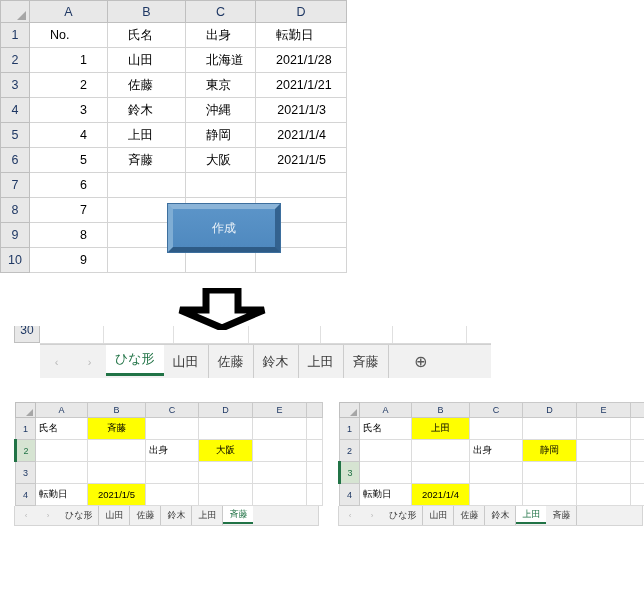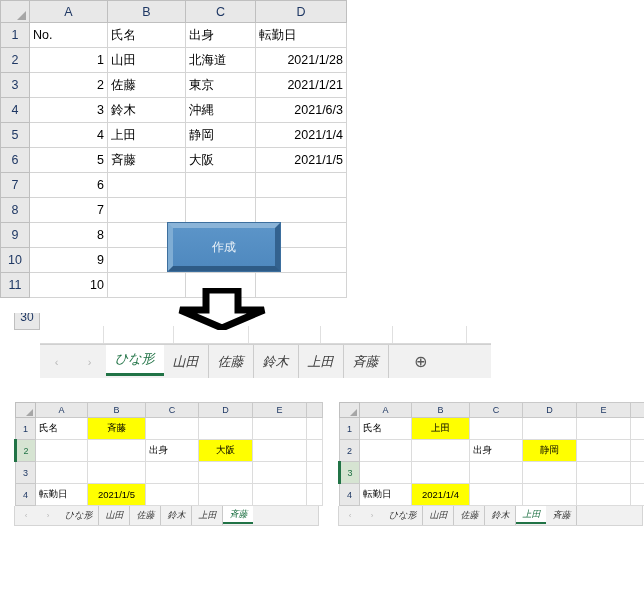--- a/index.html
+++ b/index.html
@@ -33,21 +33,21 @@
     font-weight: normal;
     font-size: 12.5px;
     text-align: center;
     height: 22px;
     padding: 0;
   }
   .main-sheet td.rowhdr { height: 25px; font-size: 12.5px; }
   .main-sheet td.cell {
     border: 1px solid #d4d4d4;
     height: 25px;
-    padding: 0 3px;
+    padding: 0 20px;
     font-size: 12.5px;
     color: #000;
     background: #fff;
     white-space: nowrap;
     overflow: hidden;
   }
   .main-sheet td.cell.num { text-align: right; }
   .corner-box {
     background: #e8e8e8;
     border: 1px solid #bfbfbf;
@@ -58,21 +58,21 @@
   .corner-tri {
     position: absolute; right: 3px; bottom: 2px;
     width: 0; height: 0;
     border-left: 9px solid transparent;
     border-bottom: 9px solid #a6a6a6;
   }
 
   
   .create-btn {
     position: absolute;
-    left: 168px; top: 223px;
+    left: 168px; top: 204px;
     width: 112px; height: 48px;
     background: linear-gradient(#5b94c8, #4f89bf);
     border-top: 5px solid #8bb4d8;
     border-left: 5px solid #7fadd4;
     border-right: 5px solid #33628f;
     border-bottom: 5px solid #2e5b86;
     display: flex; align-items: center; justify-content: center;
     color: #e9f1f8;
     font-size: 12px;
     cursor: pointer;
@@ -92,41 +92,40 @@
   }
   .scrollarrows { display: flex; align-items: center; width: 66px; justify-content: space-around; }
   .scrollarrows span { color: #b9b9b9; font-size: 11px; }
   .tab {
     display: flex; align-items: center; justify-content: center;
     padding: 0 9px;
     font-size: 13px;
     color: #3b3b3b;
     border-right: 1px solid #cccccc;
     cursor: pointer;
-    font-style: italic;
   }
   .tab.active {
     background: #ffffff;
     color: #217346;
     border-right: none;
     border-bottom: 3px solid #217346;
     margin-bottom: 2px;
   }
   .addsheet {
     display: flex; align-items: center; justify-content: center;
     width: 64px; color: #5a5a5a; font-size: 16px; cursor: pointer;
   }
   .stub-row {
     position: absolute; left: 40px; top: 326px; width: 451px; height: 18px;
     border-bottom: 1px solid #d9d9d9;
     display: flex;
   }
   .stub-row .seg { border-right: 1px solid #e0e0e0; height: 100%; }
   .stub-30 {
-    position: absolute; left: 14px; top: 313px;
+    position: absolute; left: 14px; top: 326px;
     width: 26px; height: 17px;
     background: #e8e8e8;
     border: 1px solid #bfbfbf; border-top: none;
     color: #1f3864; font-size: 12px; text-align: center; line-height: 8px;
     overflow: hidden;
   }
 
   
   .panel { position: absolute; background: #fff; }
   .panel table.grid { width: 100%; }
@@ -235,21 +234,21 @@
             <td class="cell num">2</td>
             <td class="cell ">佐藤</td>
             <td class="cell ">東京</td>
             <td class="cell num">2021/1/21</td>
           </tr>
           <tr>
             <td class="rowhdr">4</td>
             <td class="cell num">3</td>
             <td class="cell ">鈴木</td>
             <td class="cell ">沖縄</td>
-            <td class="cell num">2021/6/3</td>
+            <td class="cell num">2021/1/3</td>
           </tr>
           <tr>
             <td class="rowhdr">5</td>
             <td class="cell num">4</td>
             <td class="cell ">上田</td>
             <td class="cell ">静岡</td>
             <td class="cell num">2021/1/4</td>
           </tr>
           <tr>
             <td class="rowhdr">6</td>
@@ -275,27 +274,20 @@
           <tr>
             <td class="rowhdr">9</td>
             <td class="cell num">8</td>
             <td class="cell "></td>
             <td class="cell "></td>
             <td class="cell num"></td>
           </tr>
           <tr>
             <td class="rowhdr">10</td>
             <td class="cell num">9</td>
-            <td class="cell "></td>
-            <td class="cell "></td>
-            <td class="cell num"></td>
-          </tr>
-          <tr>
-            <td class="rowhdr">11</td>
-            <td class="cell num">10</td>
             <td class="cell "></td>
             <td class="cell "></td>
             <td class="cell num"></td>
           </tr>
         </tbody>
     </table>
   </div>
 
   <div class="create-btn">
     <span>作成</span>

